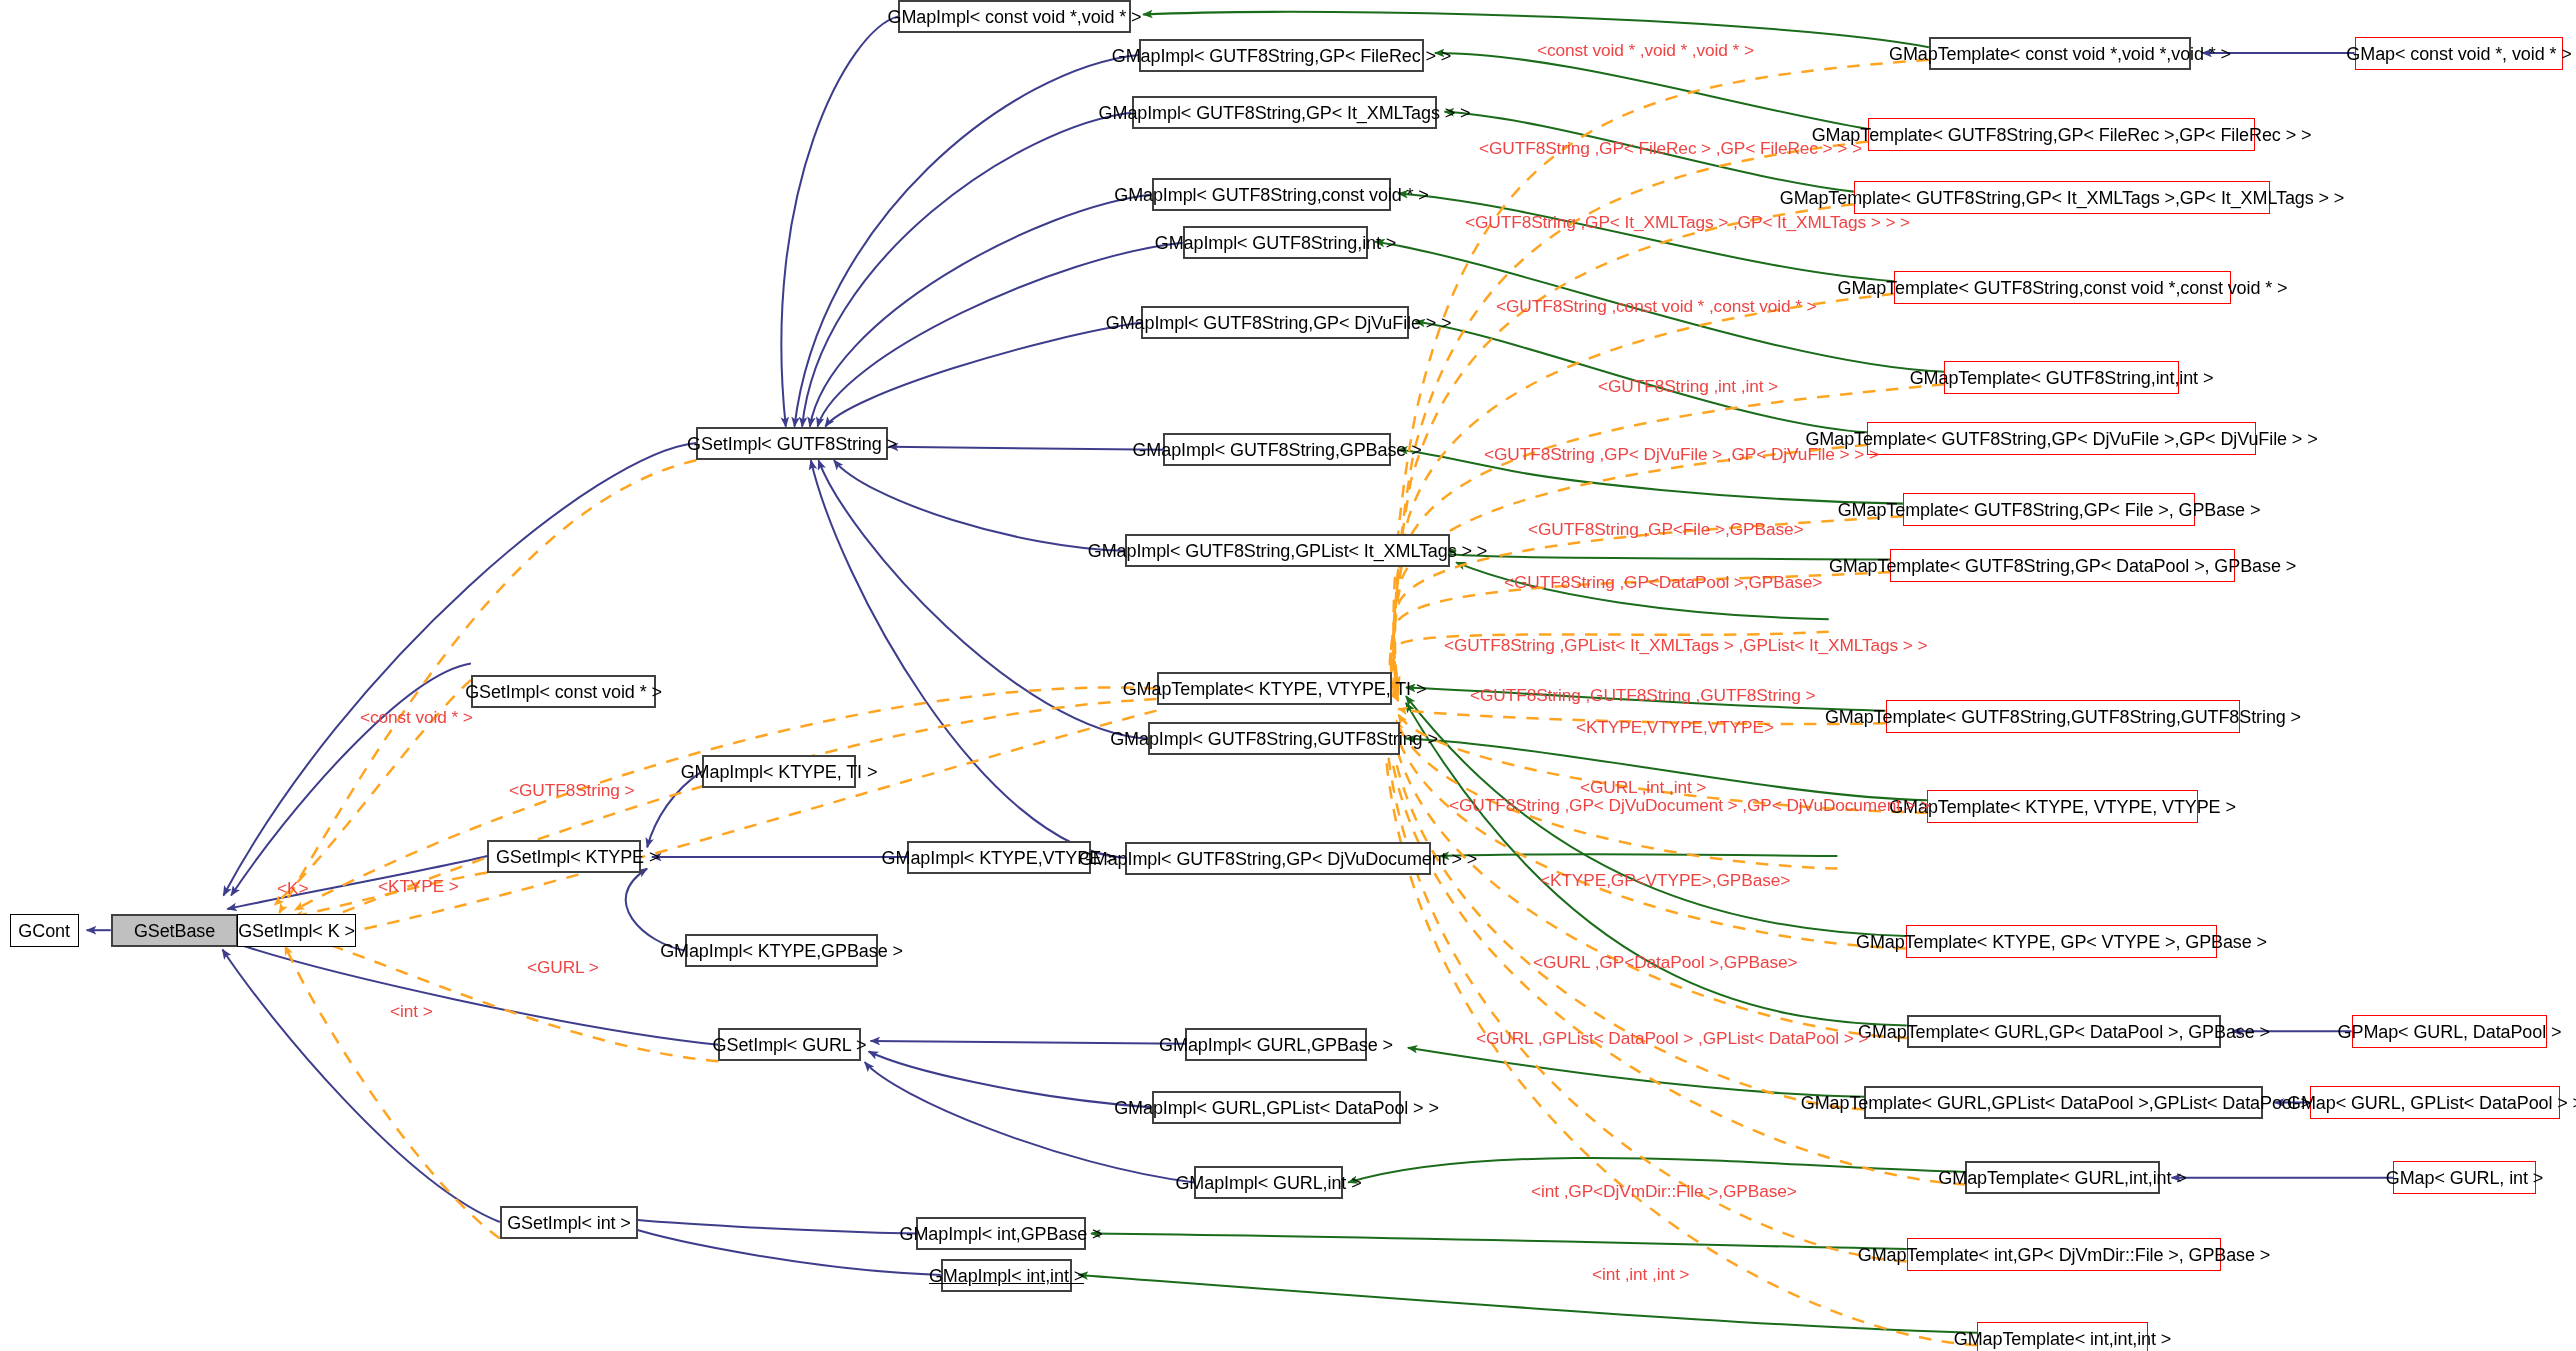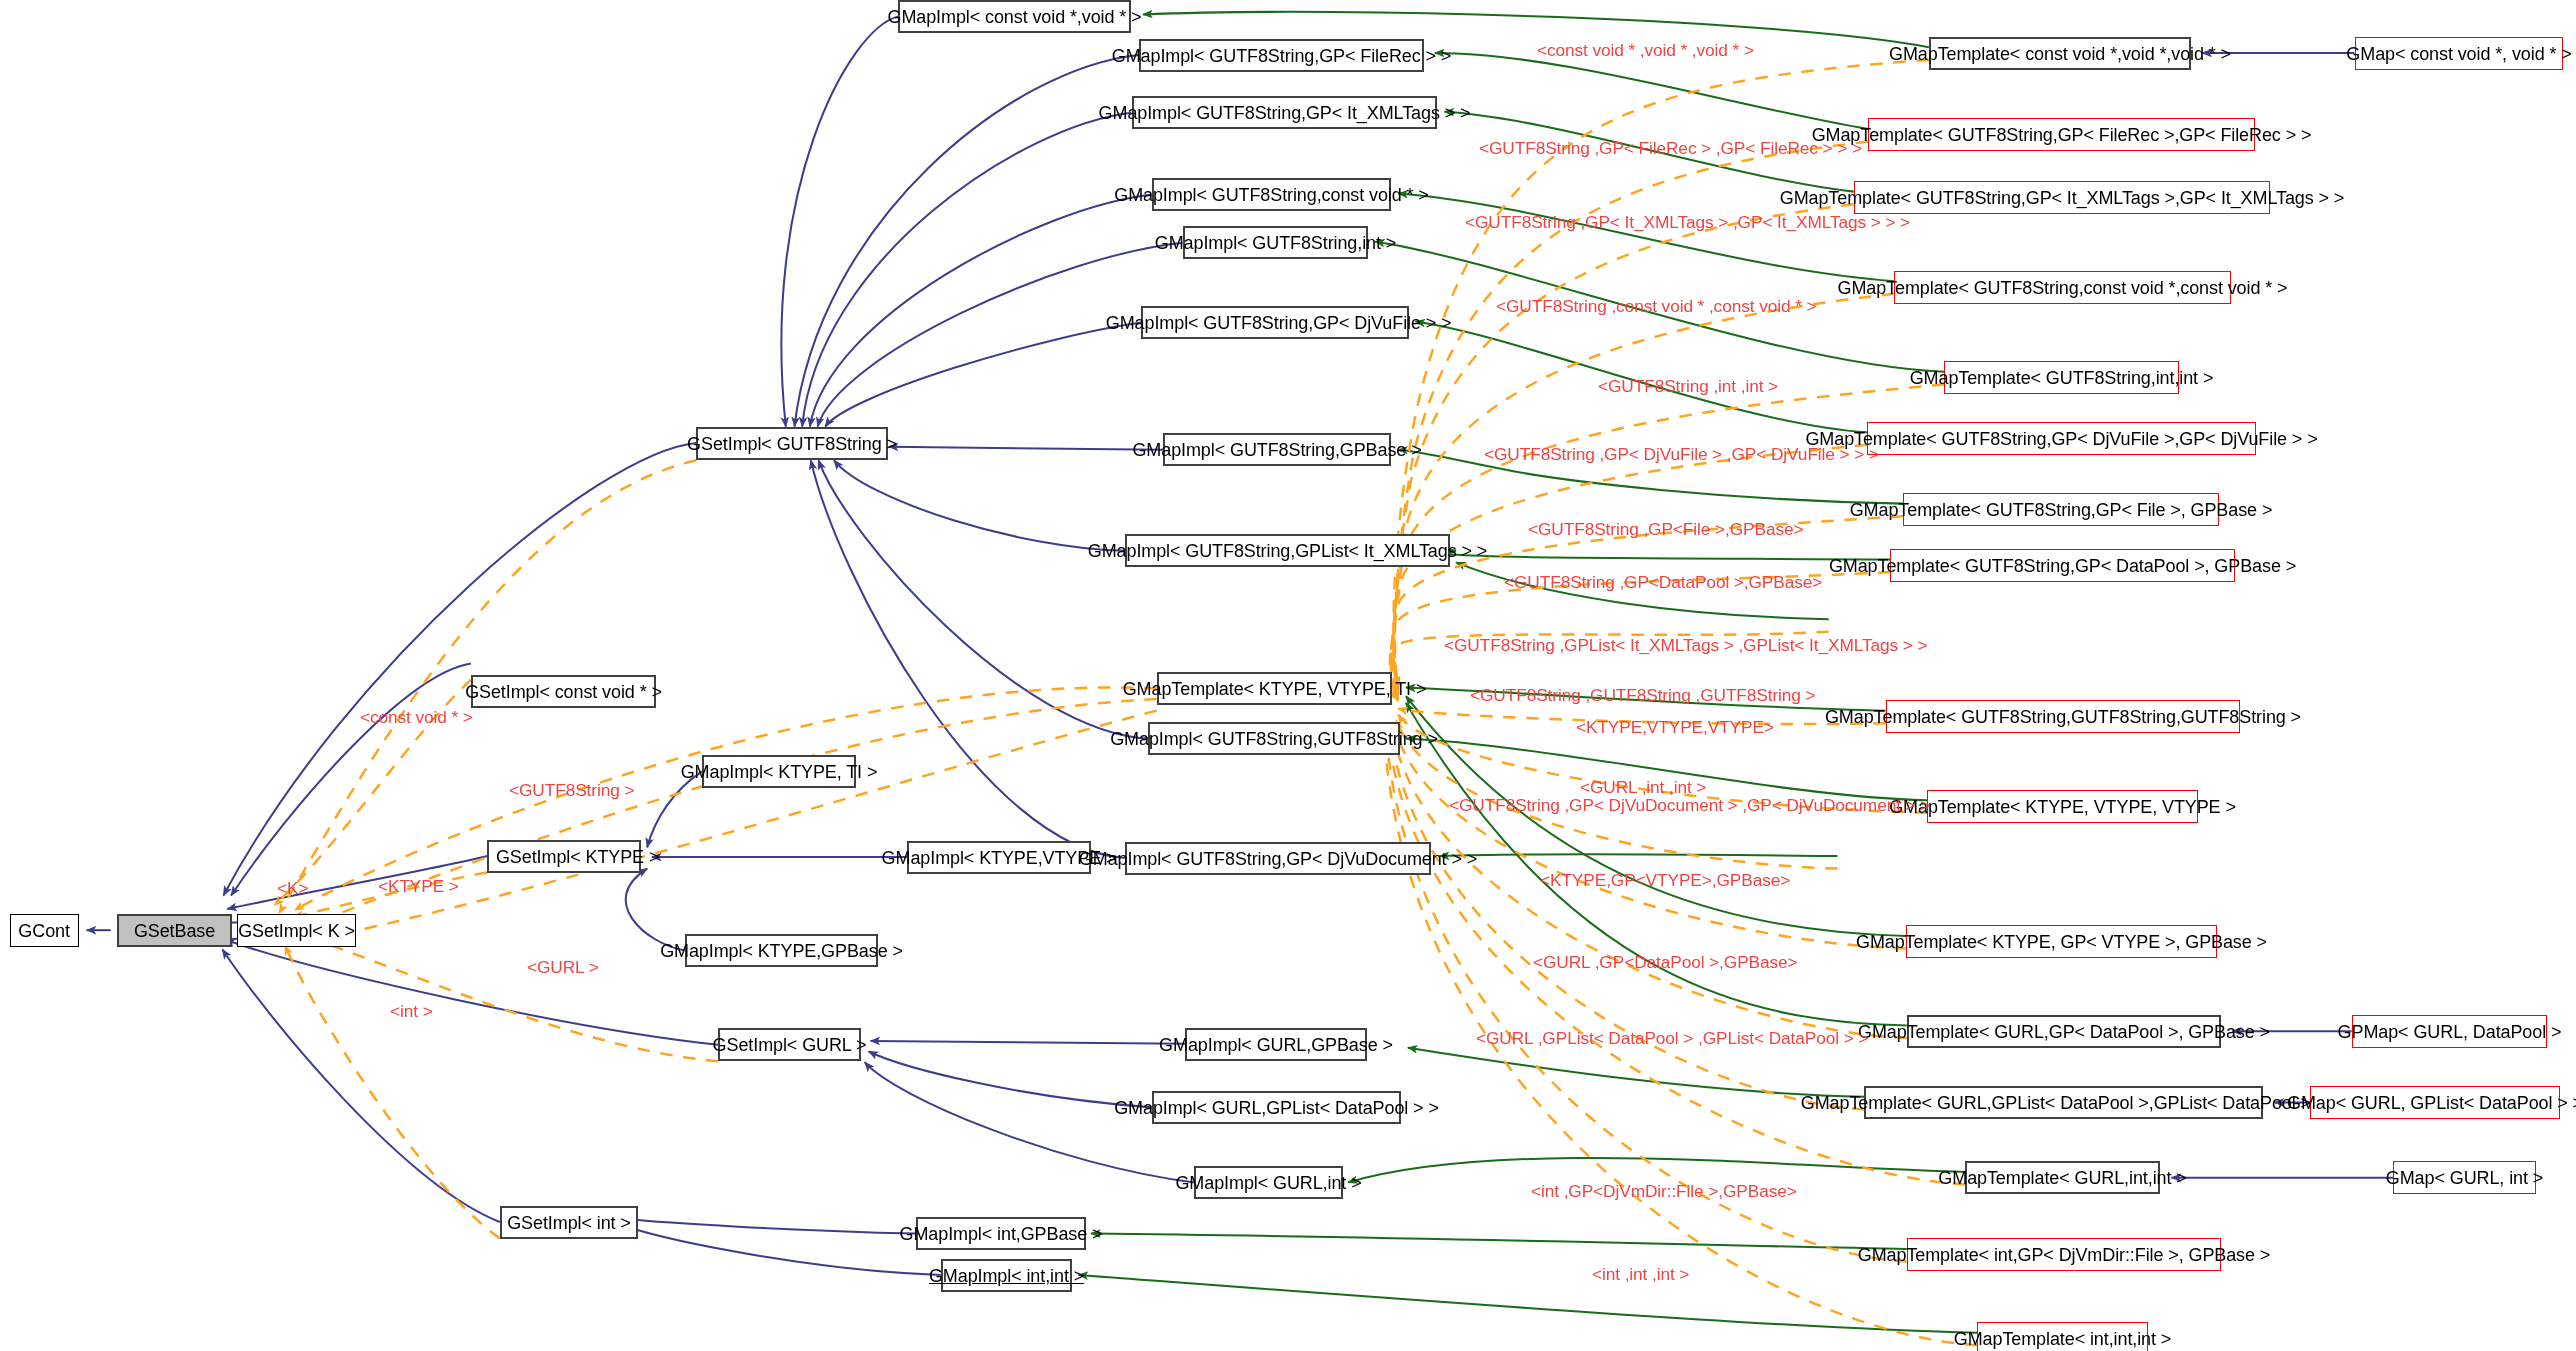--- a/index.html
+++ b/index.html
@@ -119,21 +119,21 @@
       <path d="M723,478 C540,520 400,760 290,948"></path>
       <path d="M506,906 C430,920 360,940 305,952"></path>
       <path d="M746,1102 C600,1090 430,1010 310,970"></path>
       <path d="M519,1286 C440,1230 330,1060 296,982"></path>
       <path d="M1201,715 C900,700 500,840 306,945"></path>
       <path d="M1201,726 C900,740 520,880 312,965"></path>
       <path d="M1201,738 C1000,790 560,930 315,978"></path>
     </g>
   </svg>
 
-  <div class="node filled" style="left:117px;top:914px;width:115px;">
+  <div class="node filled" style="left:111px;top:914px;width:127px;">
       <span>GSetBase</span>
     </div>
   <div class="node" style="left:9.6px;top:914px;width:69px;">
       <span>GCont</span>
     </div>
   <div class="node" style="left:237px;top:914px;width:119px;">
       <span>GSetImpl&lt; K &gt;</span>
     </div>
   <div class="node thick" style="left:471px;top:675px;width:185px;">
       <span>GSetImpl&lt; const void * &gt;</span>
@@ -220,21 +220,21 @@
     </div>
   <div class="node red" style="left:1894px;top:271px;width:337px;">
       <span>GMapTemplate&lt; GUTF8String,const void *,const void * &gt;</span>
     </div>
   <div class="node red" style="left:1944px;top:361px;width:235px;">
       <span>GMapTemplate&lt; GUTF8String,int,int &gt;</span>
     </div>
   <div class="node red" style="left:1867px;top:422px;width:389px;">
       <span>GMapTemplate&lt; GUTF8String,GP&lt; DjVuFile &gt;,GP&lt; DjVuFile &gt; &gt;</span>
     </div>
-  <div class="node red" style="left:1903px;top:493px;width:316px;">
+  <div class="node red" style="left:1903px;top:493px;width:292px;">
       <span>GMapTemplate&lt; GUTF8String,GP&lt; File &gt;, GPBase &gt;</span>
     </div>
   <div class="node red" style="left:1890px;top:549px;width:345px;">
       <span>GMapTemplate&lt; GUTF8String,GP&lt; DataPool &gt;, GPBase &gt;</span>
     </div>
   <div class="node red" style="left:1886px;top:700px;width:354px;">
       <span>GMapTemplate&lt; GUTF8String,GUTF8String,GUTF8String &gt;</span>
     </div>
   <div class="node red" style="left:1927px;top:790px;width:271px;">
       <span>GMapTemplate&lt; KTYPE, VTYPE, VTYPE &gt;</span>

